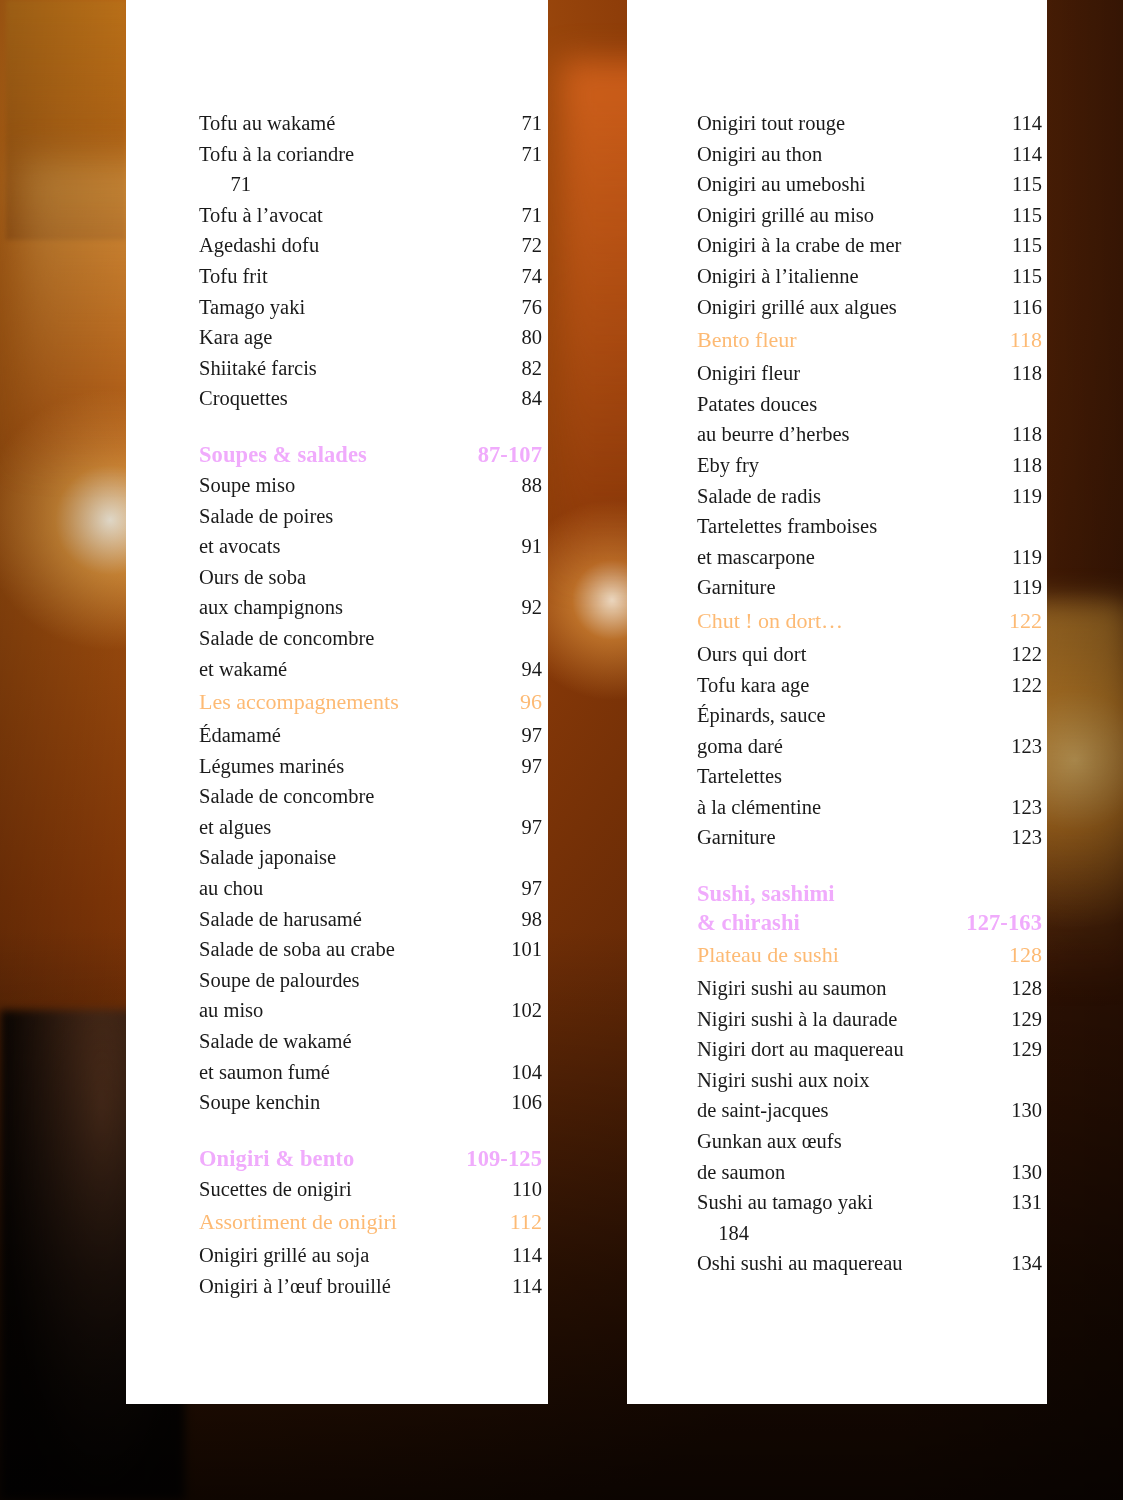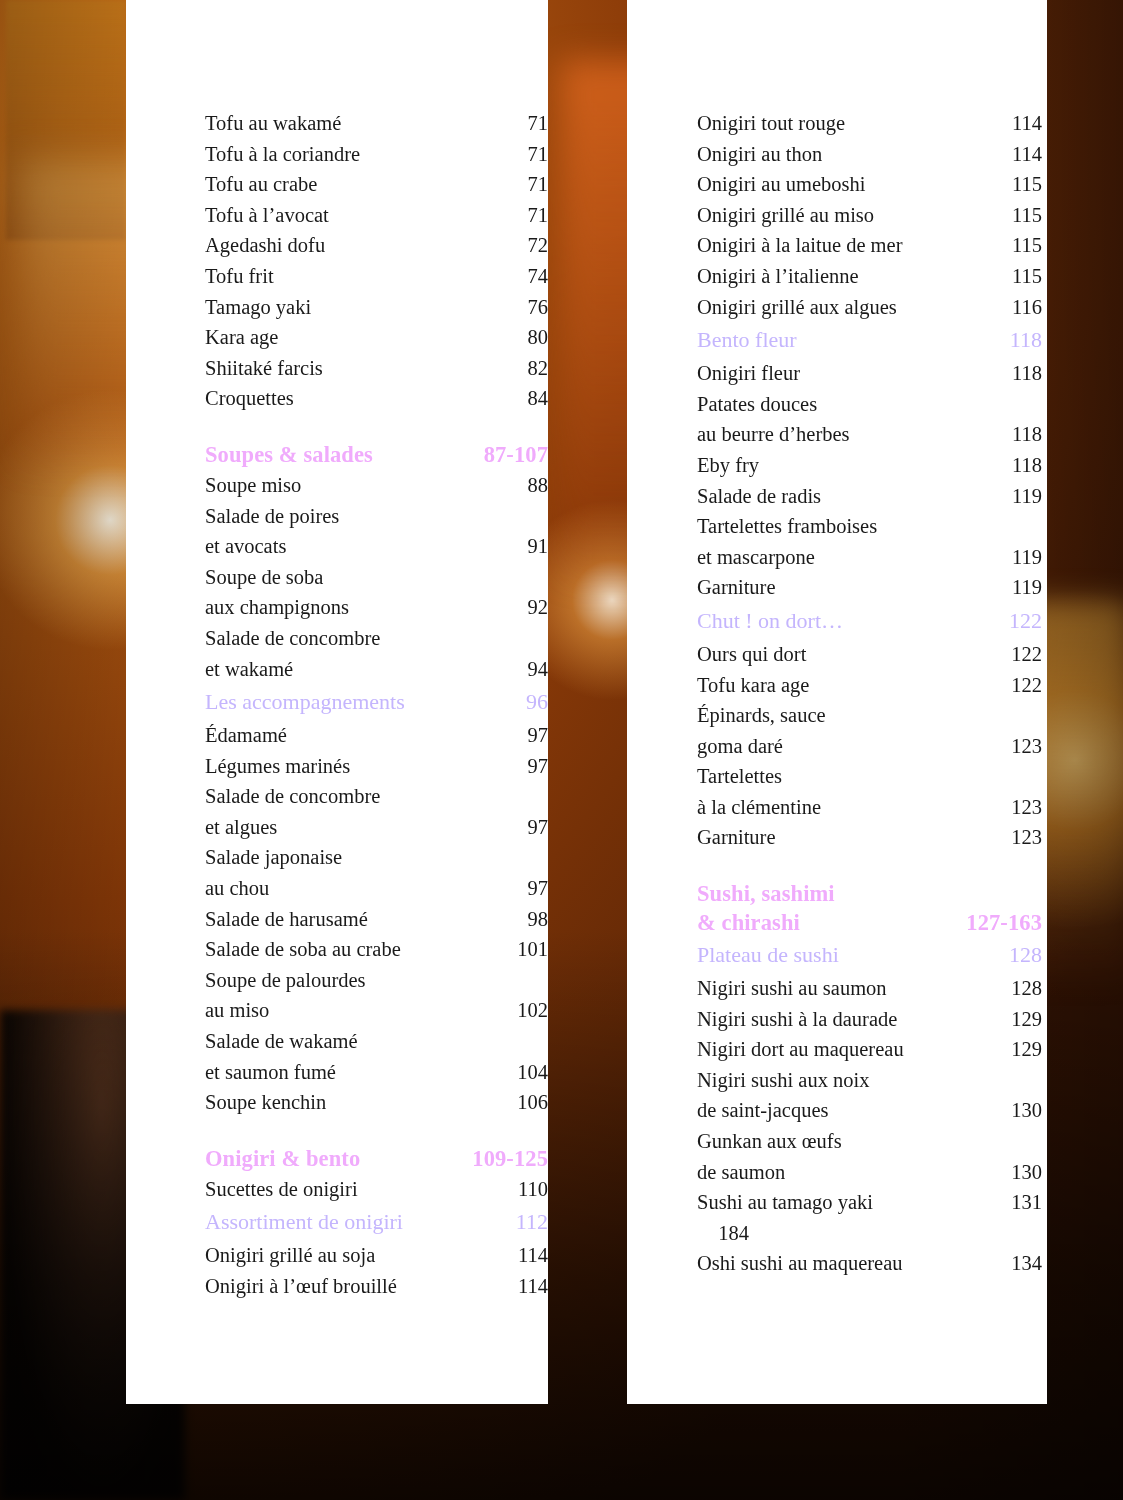--- a/index.html
+++ b/index.html
@@ -81,21 +81,21 @@
   .gutter-tab-right { left: 681px; top: 0; width: 366px; height: 1404px; }
 
   
   .col {
     position: absolute;
     top: 108px;
     font-size: 20.5px;
     line-height: 30.6px;
     color: #1a1a1a;
   }
-  .col-left  { left: 205px; width: 343px; }
+  .col-left  { left: 199px; width: 343px; }
   .col-right { left: 697px; width: 345px; }
 
   .row {
     display: flex;
     align-items: baseline;
     white-space: nowrap;
   }
   .row .title {
     flex: 1 1 auto;
     overflow: hidden;
@@ -121,21 +121,21 @@
     color: #f0abfc;
     font-size: 22.5px;
     line-height: 30px;
     letter-spacing: 0.1px;
   }
   .head-major .page { min-width: 44px; text-align: right; margin-left: 40px; }
   .head-major.two-line { line-height: 29px; }
 
   
   .head-sub {
-    color: #c4b5fd;
+    color: #fdba74;
     font-size: 22px;
     line-height: 36px;
   }
   .head-sub .page { min-width: 44px; text-align: right; }
 </style>
 </head>
 <body>
 
 <div class="photo">
   <div class="sign-block"></div>
@@ -153,21 +153,20 @@
 <div class="col col-left">
     <div class="row entry">
       <span class="title">Tofu au wakamé</span>
       <span class="page">71</span>
     </div>
     <div class="row entry">
       <span class="title">Tofu à la coriandre</span>
       <span class="page">71</span>
     </div>
     <div class="row entry">
-      <span class="title">Tofu au crabe</span>
       <span class="page">71</span>
     </div>
     <div class="row entry">
       <span class="title">Tofu à l’avocat</span>
       <span class="page">71</span>
     </div>
     <div class="row entry">
       <span class="title">Agedashi dofu</span>
       <span class="page">72</span>
     </div>
@@ -202,21 +201,21 @@
     </div>
     <div class="row entry cont">
       <span class="title">Salade de poires</span>
       <span class="page"></span>
     </div>
     <div class="row entry">
       <span class="title">et avocats</span>
       <span class="page">91</span>
     </div>
     <div class="row entry cont">
-      <span class="title">Soupe de soba</span>
+      <span class="title">Ours de soba</span>
       <span class="page"></span>
     </div>
     <div class="row entry">
       <span class="title">aux champignons</span>
       <span class="page">92</span>
     </div>
     <div class="row entry cont">
       <span class="title">Salade de concombre</span>
       <span class="page"></span>
     </div>
@@ -313,21 +312,21 @@
     </div>
     <div class="row entry">
       <span class="title">Onigiri au umeboshi</span>
       <span class="page">115</span>
     </div>
     <div class="row entry">
       <span class="title">Onigiri grillé au miso</span>
       <span class="page">115</span>
     </div>
     <div class="row entry">
-      <span class="title">Onigiri à la laitue de mer</span>
+      <span class="title">Onigiri à la crabe de mer</span>
       <span class="page">115</span>
     </div>
     <div class="row entry">
       <span class="title">Onigiri à l’italienne</span>
       <span class="page">115</span>
     </div>
     <div class="row entry">
       <span class="title">Onigiri grillé aux algues</span>
       <span class="page">116</span>
     </div>

